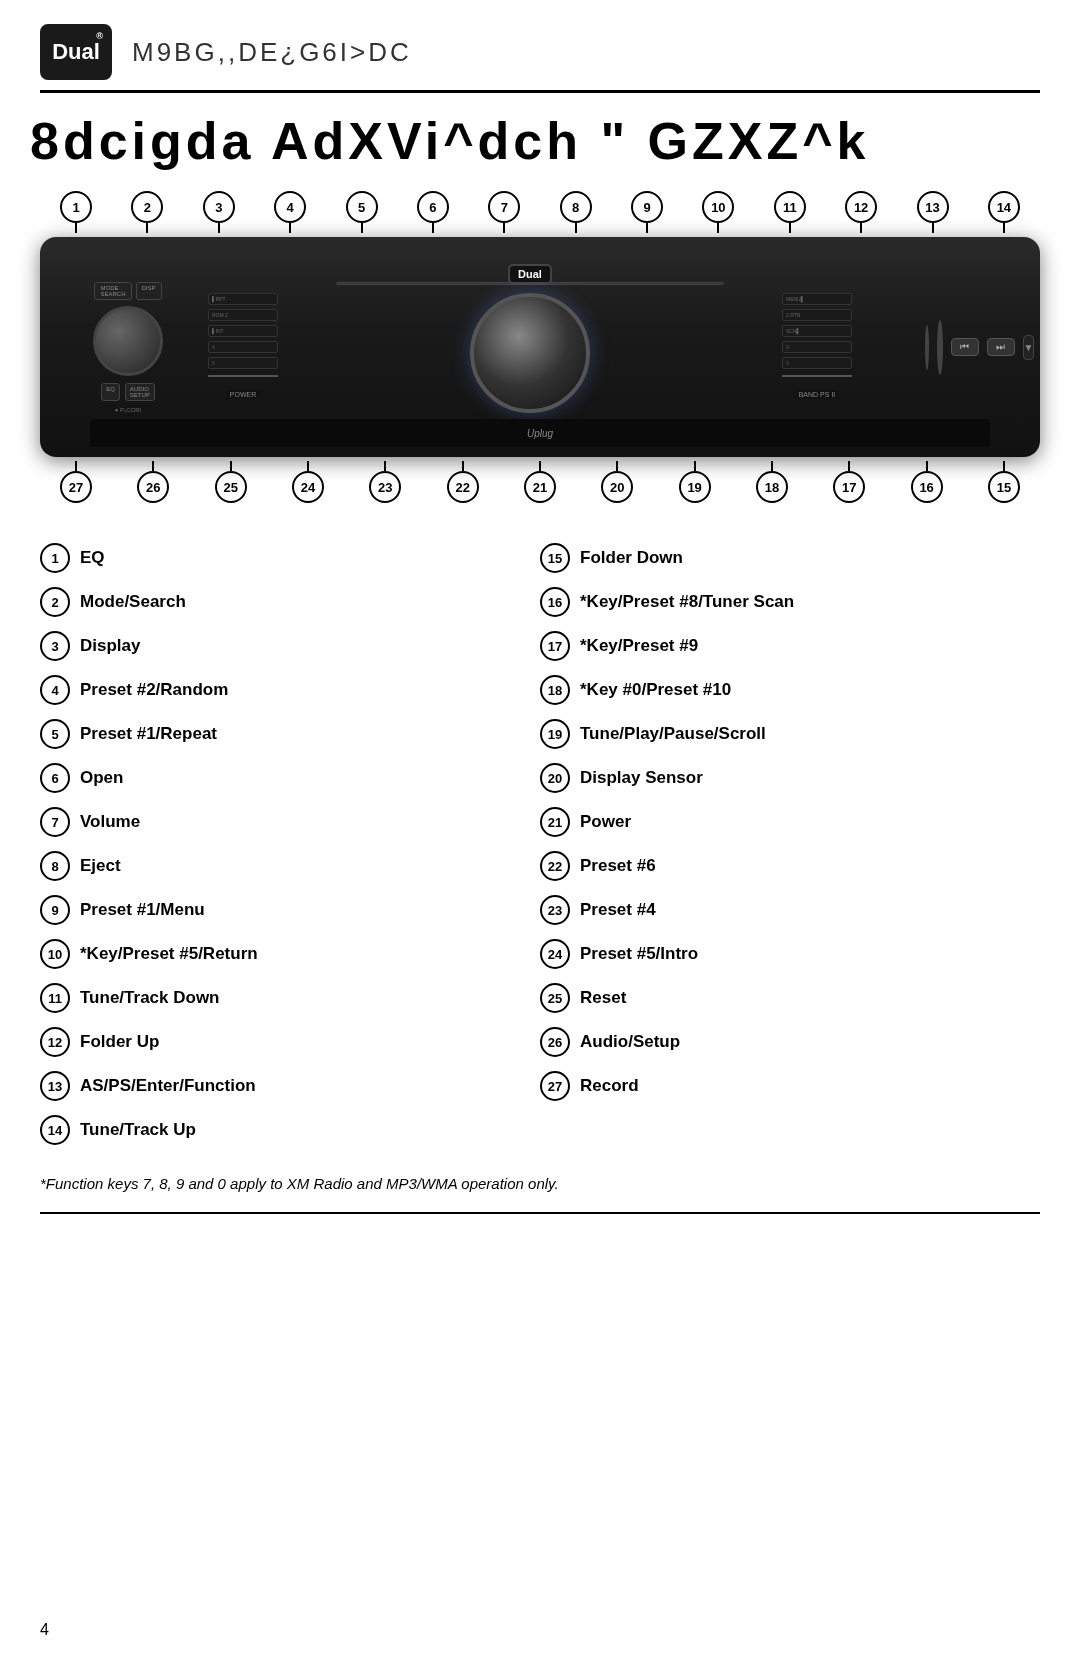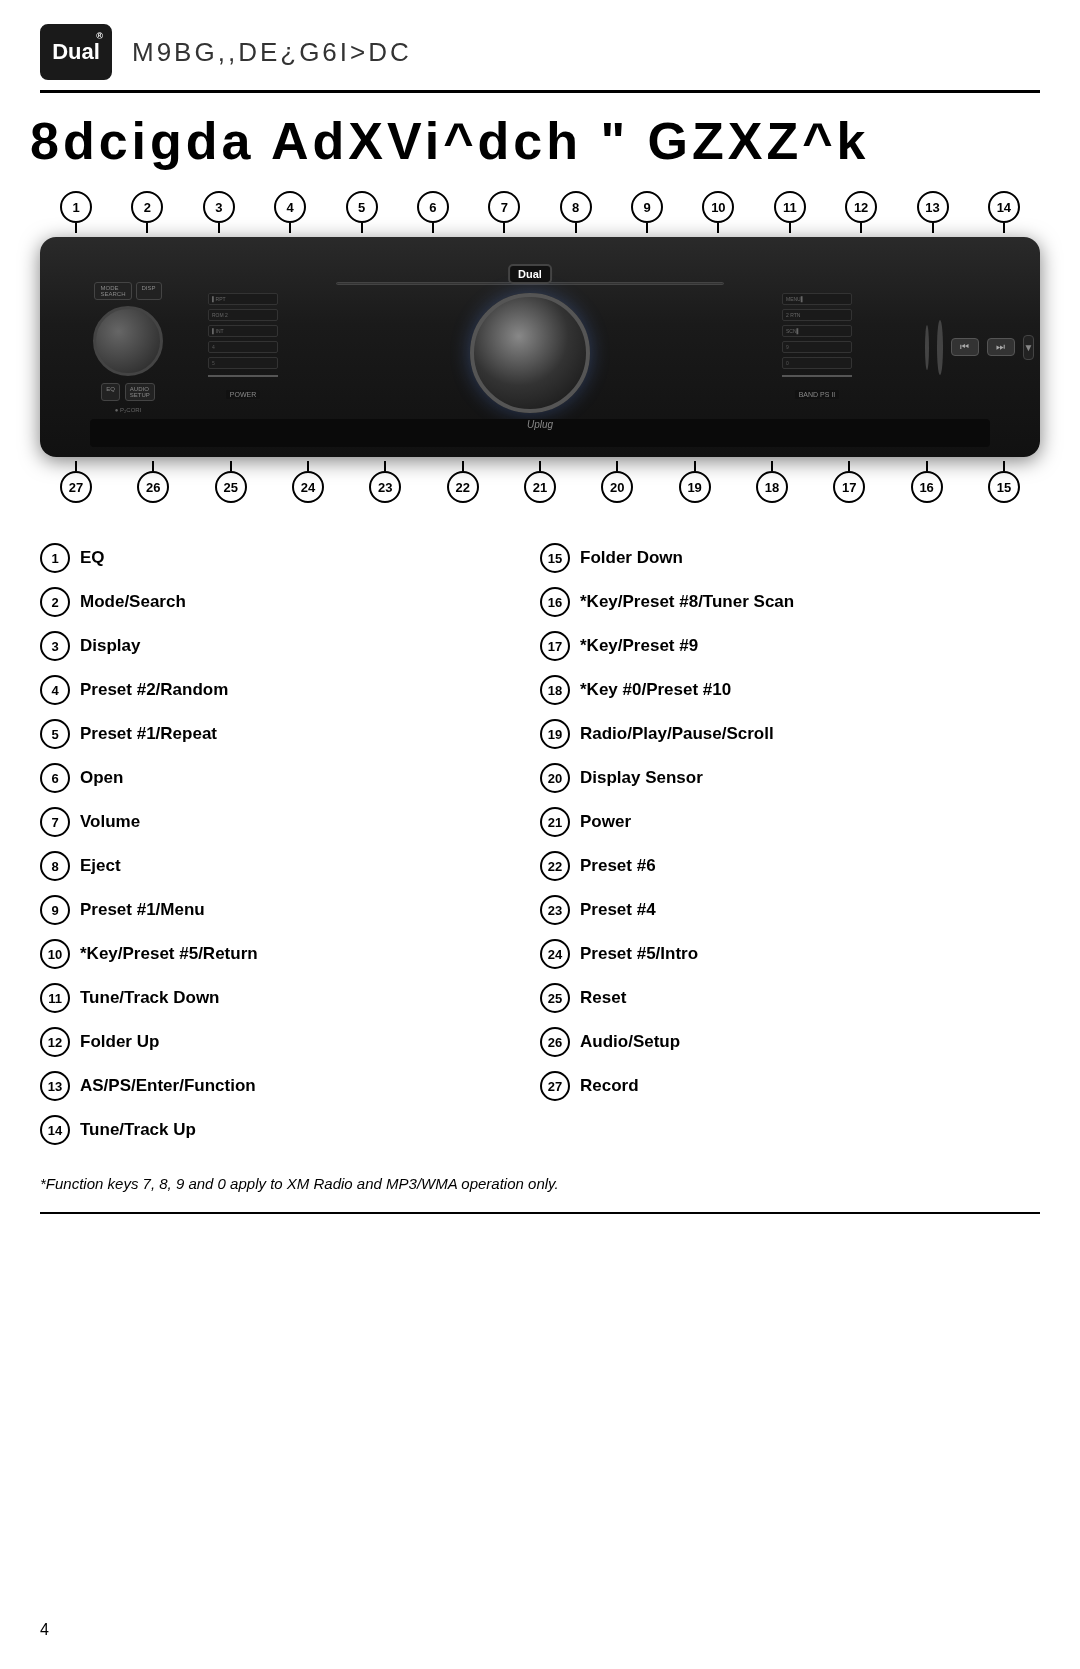--- a/index.html
+++ b/index.html
@@ -211,20 +211,21 @@
 
     .radio-bottom-bar {
       position: absolute;
       bottom: 10px;
       left: 50px;
       right: 50px;
       height: 28px;
       background: #0a0a0a;
       border-radius: 4px;
       display: flex;
+      align-items: center;
       justify-content: center;
     }
     .uplug-label {
       color: #888;
       font-size: 10px;
       font-style: italic;
     }
 
     
     .device-logo {
@@ -601,21 +602,21 @@
       <div class="control-item">
     <div class="ctrl-num">17</div>
     <span class="ctrl-label">*Key/Preset #9</span>
   </div>
       <div class="control-item">
     <div class="ctrl-num">18</div>
     <span class="ctrl-label">*Key #0/Preset #10</span>
   </div>
       <div class="control-item">
     <div class="ctrl-num">19</div>
-    <span class="ctrl-label">Radio/Play/Pause/Scroll</span>
+    <span class="ctrl-label">Tune/Play/Pause/Scroll</span>
   </div>
       <div class="control-item">
     <div class="ctrl-num">20</div>
     <span class="ctrl-label">Display Sensor</span>
   </div>
       <div class="control-item">
     <div class="ctrl-num">21</div>
     <span class="ctrl-label">Power</span>
   </div>
       <div class="control-item">

